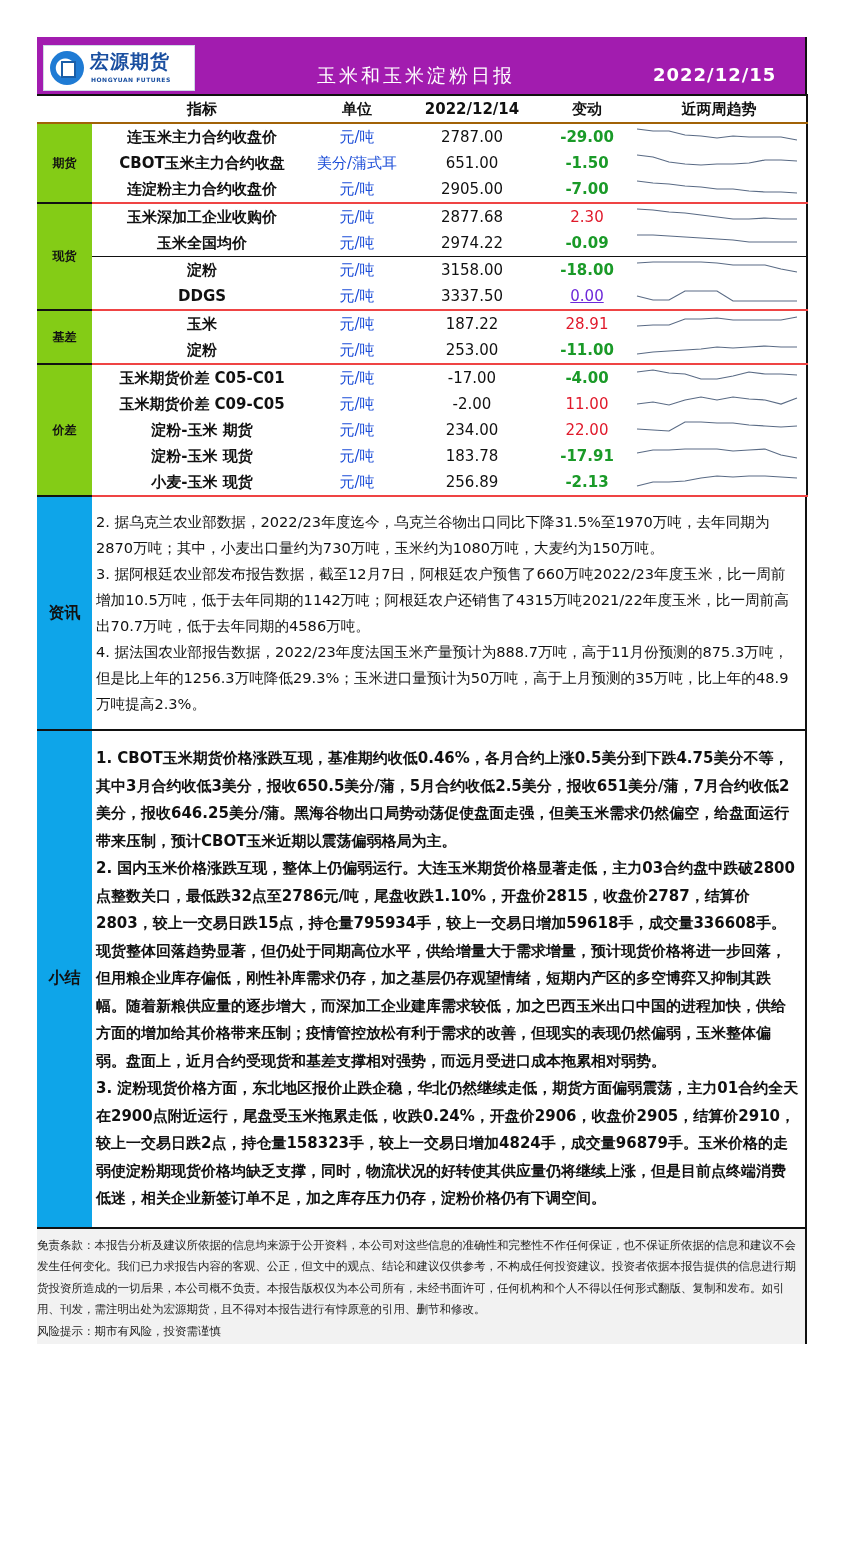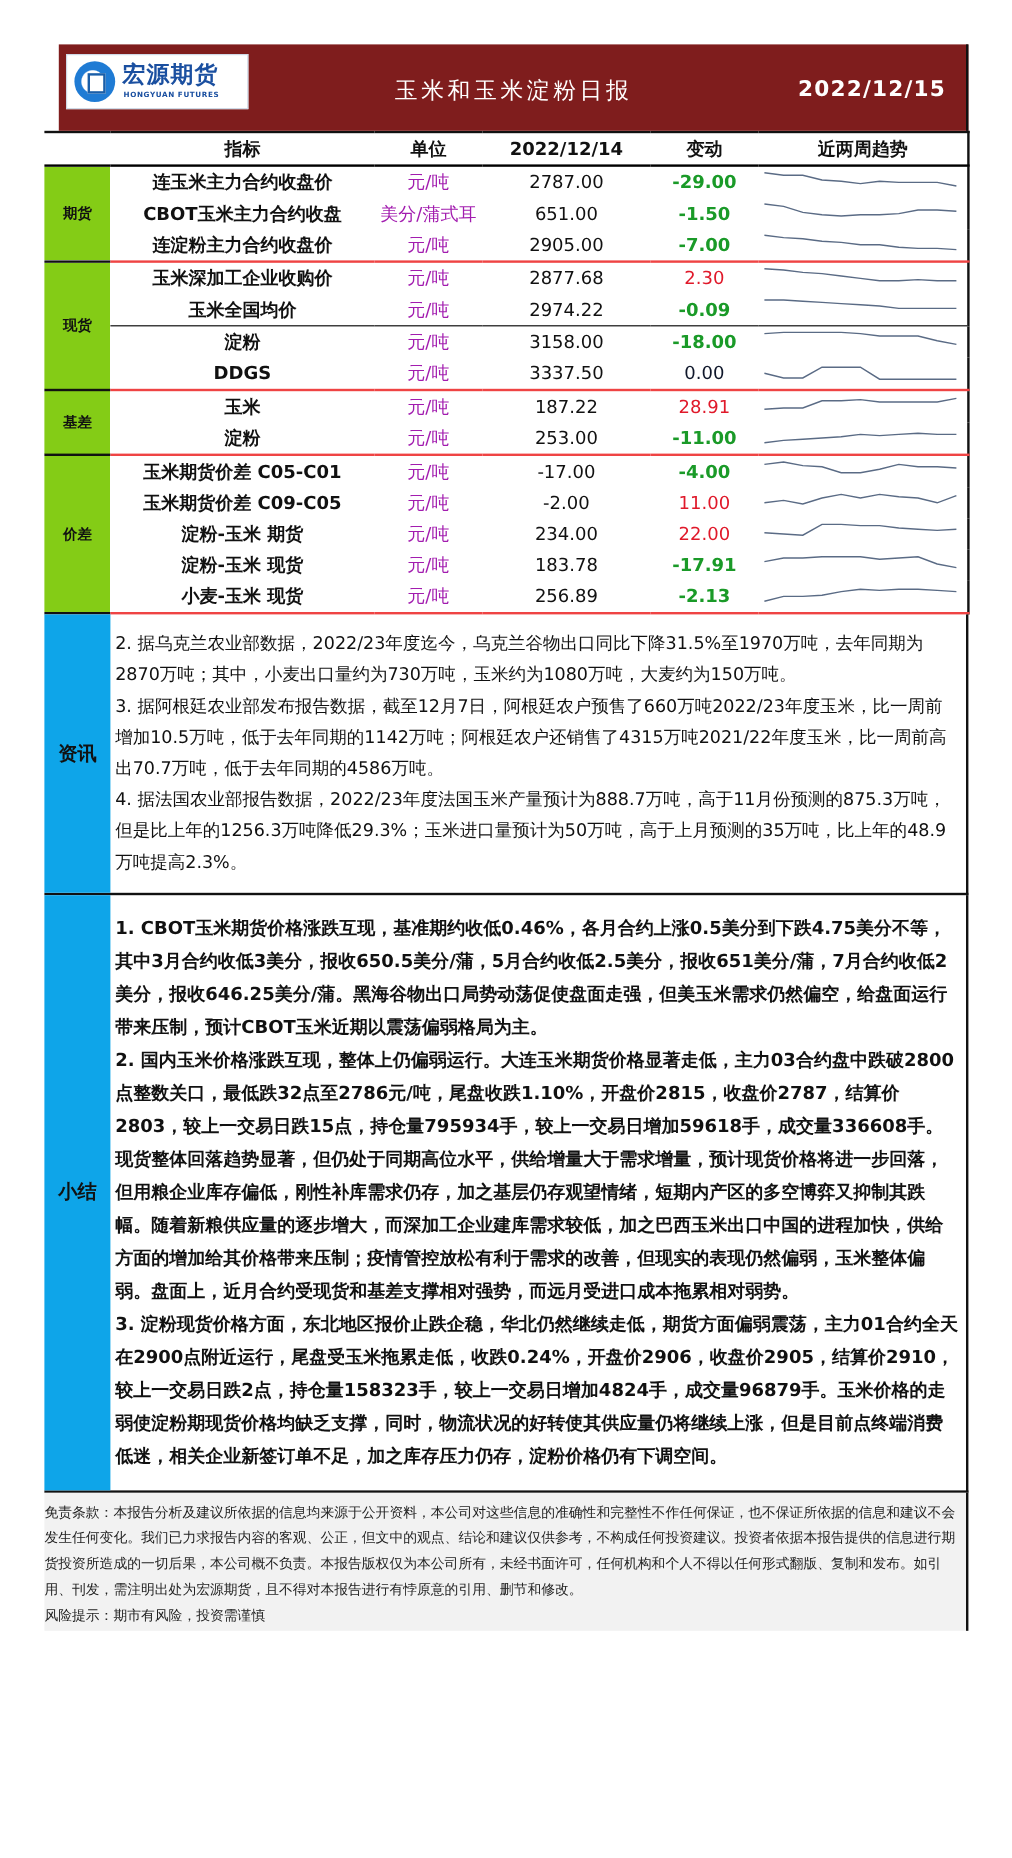--- a/index.html
+++ b/index.html
@@ -1,34 +1,34 @@
 <!DOCTYPE html>
 <html><head>
 <meta charset="utf-8">
 <style>
   html, body { margin:0; padding:0; background:#ffffff; }
   body { width:843px; height:1548px; position:relative; font-family:"DejaVu Sans", "Liberation Sans", sans-serif; color:#111; }
   .page { position:absolute; left:37px; top:37px; width:770px; }
-  .header { height:72px; background:#7f1d1d; position:relative; border-right:2px solid #111;margin-left:12px; }
+  .header { height:57px; background:#a21caf; position:relative; border-right:2px solid #111; }
   .logo { position:absolute; left:6px; top:8px; width:150px; height:44px; background:#fff; border:1px solid #cfd9e6; }
   .logo-mark { position:absolute; left:6px; top:5px; width:34px; height:34px; border-radius:50%; background:radial-gradient(circle at 45% 50%, #ffffff 0 9px, #1f7bd4 10px 17px); }
   .logo-mark::after { content:""; position:absolute; left:11px; top:10px; width:11px; height:13px; border:2px solid #1a5ea8; background:#fff; }
   .logo-cn { position:absolute; left:46px; top:3px; font-size:19px; font-weight:bold; color:#1a4fa0; letter-spacing:1px; }
   .logo-en { position:absolute; left:47px; top:30px; font-size:6px; font-weight:bold; color:#1a4fa0; letter-spacing:0.5px; }
   .title { position:absolute; left:280px; top:26px; font-size:19px; color:#fff; letter-spacing:3px; }
   .date { position:absolute; left:616px; top:27px; font-size:18px; color:#fff; font-weight:bold; letter-spacing:1px; }
   table.data { width:770px; border-collapse:collapse; table-layout:fixed; font-size:15px; }
   table.data td, table.data th { padding:0; height:26px; text-align:center; white-space:nowrap; overflow:hidden; }
-  table.data th { font-weight:bold; font-size:15px; border-bottom:2px solid #000000; border-top:2px solid #111; }
+  table.data th { font-weight:bold; font-size:15px; border-bottom:2px solid #a16207; border-top:2px solid #111; }
   .cat { background:#84cc16; font-weight:bold; font-size:12px; }
   .ind { font-weight:bold; }
-  .unit { color:#a21caf;margin-left:16px; }
+  .unit { color:#1d4ed8;margin-left:16px; }
   .up { color:#e0192a; }
   .down { color:#1a9a28;font-weight:bold; }
-  .flat { color:#0f172a; }
+  .flat { color:#6d28d9;text-decoration:underline; }
   .grp-end td { border-bottom:2px solid #ef4444; }
   .sub-end td.r { border-bottom:1px solid #111; }
   .trend { border-right:2px solid #111; }
   .trend svg { display:block; }
   .block { display:flex; border-bottom:2px solid #111; border-right:2px solid #111; }
   .block .label { width:55px; background:#0ea5e9; font-weight:bold; font-size:16px; display:flex; align-items:center; justify-content:center;font-family:Liberation Serif, serif; }
   .block .content { flex:1; padding:12px 8px 12px 4px; font-size:14.6px; line-height:26px; }
   .summary .content { font-weight:bold; font-size:15px; line-height:27.5px; padding:14px 6px 14px 4px; }
   .disclaimer { background:#f2f2f2; font-size:11.5px; line-height:21.5px; padding:6px 4px 2px 0; border-right:2px solid #111; color:#222; }
   .contact { border-top:2px solid #111; border-bottom:2px solid #111; border-right:2px solid #111; text-align:right; font-style:italic; font-size:17px; padding:3px 10px 3px 0; color:#222; }

